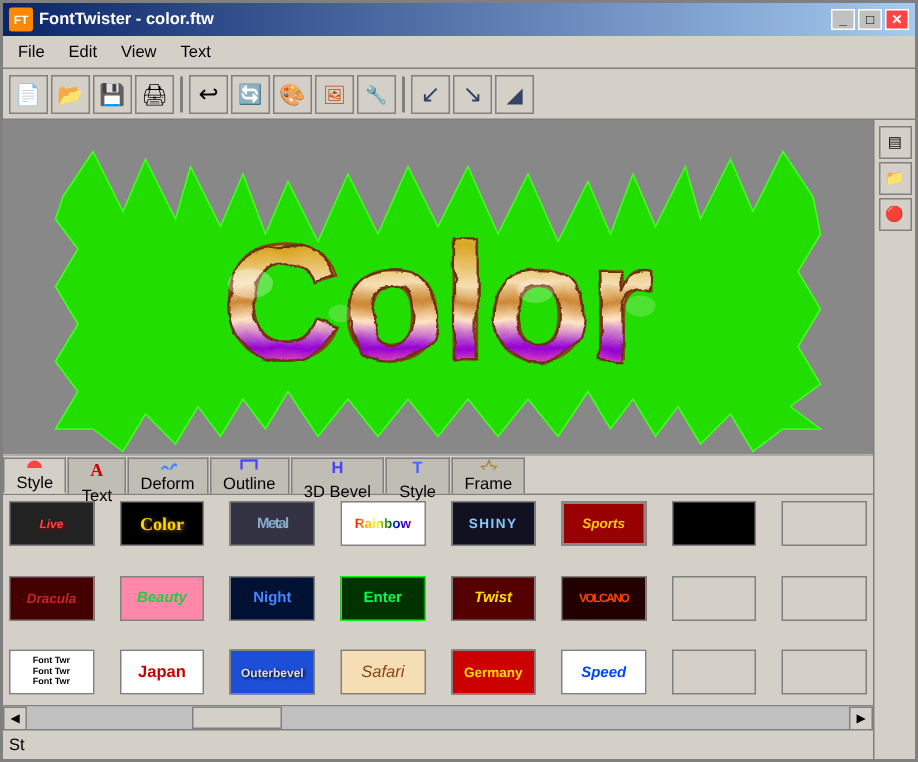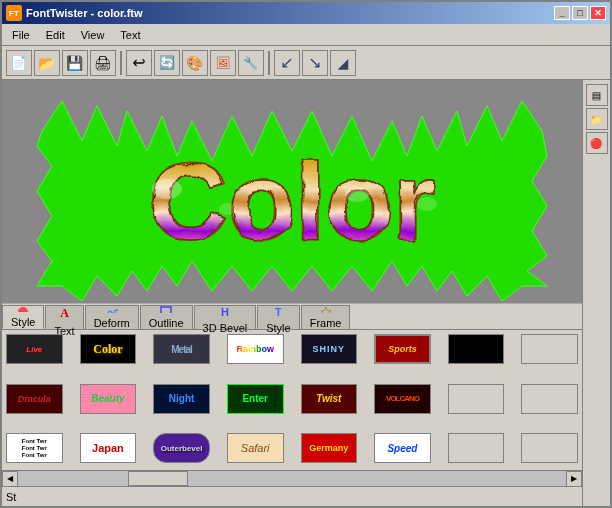--- a/index.html
+++ b/index.html
@@ -244,21 +244,21 @@
     .thumb-shiny { background: #112; color: #88ccff; font-size: 8px; }
     .thumb-sports { background: #990000; color: #ffcc00; font-size: 8px; border: 2px solid #888; }
     .thumb-dracula { background: #440000; color: #cc2222; font-size: 8px; font-style: italic; }
     .thumb-beauty { background: #ff88aa; color: #22cc44; font-size: 9px; font-style: italic; }
     .thumb-night { background: #001133; color: #4488ff; font-size: 8px; }
     .thumb-enter { background: #003300; color: #00ff44; font-size: 9px; border: 1px solid #00ff00; }
     .thumb-twist { background: #550000; color: #ffdd00; font-size: 9px; }
     .thumb-volcano { background: #220000; color: #ff4400; font-size: 8px; letter-spacing: -1px; }
     .thumb-font-twister { background: #fff; color: #000; font-size: 7px; line-height: 1.2; }
     .thumb-japan { background: #fff; color: #cc0000; font-size: 9px; }
-    .thumb-outerbevel { background: #4c1d95; color: #ddd; font-size: 8px; border-radius: 13px; }
+    .thumb-outerbevel { background: #1d4ed8; color: #ddd; font-size: 8px; }
     .thumb-safari { background: #f5deb3; color: #8b4513; font-size: 9px; font-style: italic; }
     .thumb-speed { background: #fff; color: #0044ff; font-size: 9px; font-style: italic; }
     .thumb-germany { background: #cc0000; color: #ffdd00; font-size: 8px; }
 
     .full-row { display: flex; height: 100%; flex-direction: column; }
     .canvas-wrapper {
       flex: 1;
       background: #888;
       display: flex;
       align-items: center;

